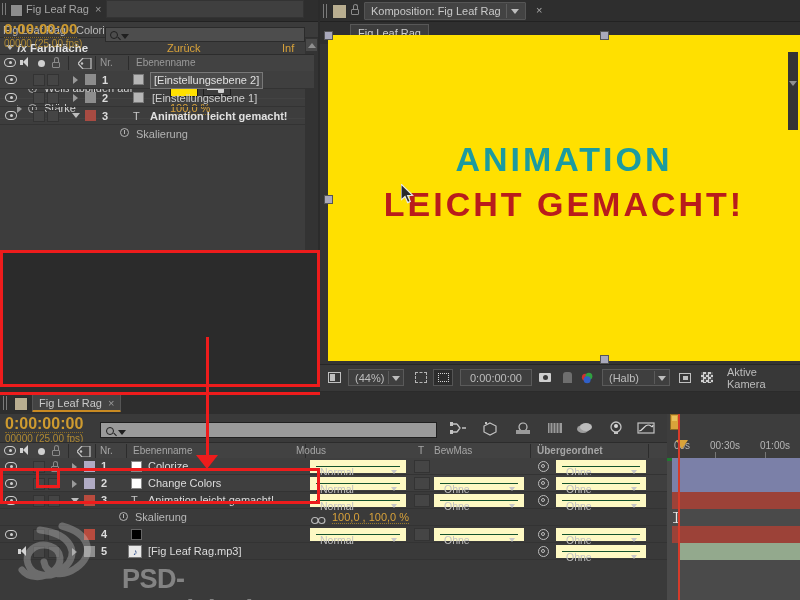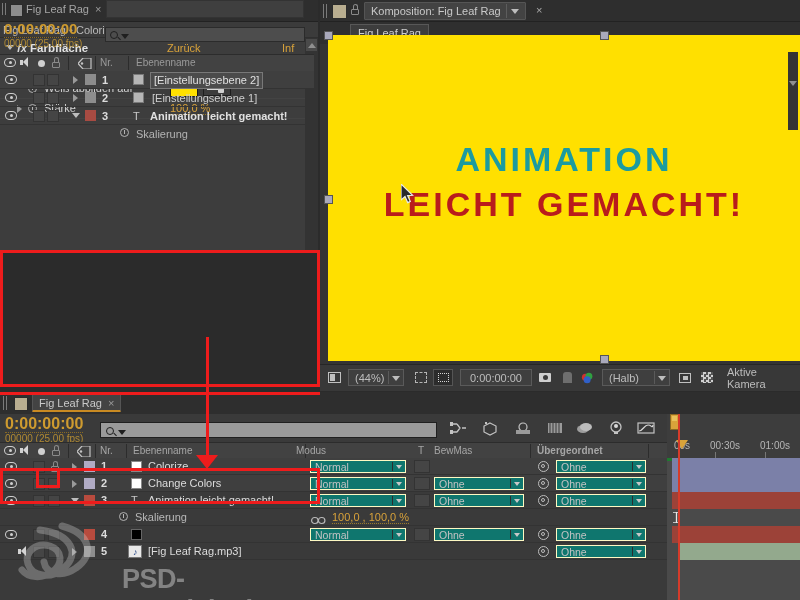--- a/index.html
+++ b/index.html
@@ -122,22 +122,22 @@
   #tlTime{position:absolute;left:5px;top:24px;}
   #tlSearch{position:absolute;left:100px;top:30px;width:337px;height:16px;
      background:#9a9a9a;border:1px solid #1f1f1f;box-sizing:border-box;}
   .tlicon{position:absolute;top:28px;width:18px;height:18px;}
   #tlHdr{position:absolute;left:0;top:50px;width:800px;height:16px;background:#424242;
      border-top:1px solid #2c2c2c;border-bottom:1px solid #2c2c2c;}
   .hl{position:absolute;color:#a6a6a6;font-size:10px;line-height:16px;}
   .trow{position:absolute;left:0;width:667px;height:17px;line-height:17px;
      box-sizing:border-box;border-bottom:1px solid #333;}
   .lname{color:#dcdcdc;font-weight:normal;font-size:11px;}
-  .dropsel{display:inline-block;height:13px;line-height:13px;background:#0f766e;
-     border:1px solid #fef9c3;color:#c3c3c3;font-size:10.5px;box-sizing:border-box;
+  .dropsel{display:inline-block;height:13px;line-height:13px;background:#14532d;
+     border:6px solid #fef9c3;color:#c3c3c3;font-size:10.5px;box-sizing:border-box;
      padding-left:4px;position:relative;}
   .dropsel .ar{position:absolute;right:3px;top:4px;width:0;height:0;
      border-left:3.5px solid transparent;border-right:3.5px solid transparent;
      border-top:4px solid #c8c8c8;}
   .dropsel .sep{position:absolute;right:12px;top:1px;bottom:1px;width:1px;background:#2d2d2d;}
   .parentswirl{display:inline-block;width:11px;height:11px;border:1.3px solid #bdbdbd;
      border-radius:50%;position:relative;box-sizing:border-box;vertical-align:middle;}
   .parentswirl:after{content:"";position:absolute;left:2px;top:2px;width:4px;height:4px;
      border:1.2px solid #bdbdbd;border-radius:50%;box-sizing:border-box;}
   #tlRuler{position:absolute;left:667px;top:22px;width:133px;height:44px;background:#3d3d3d;}

